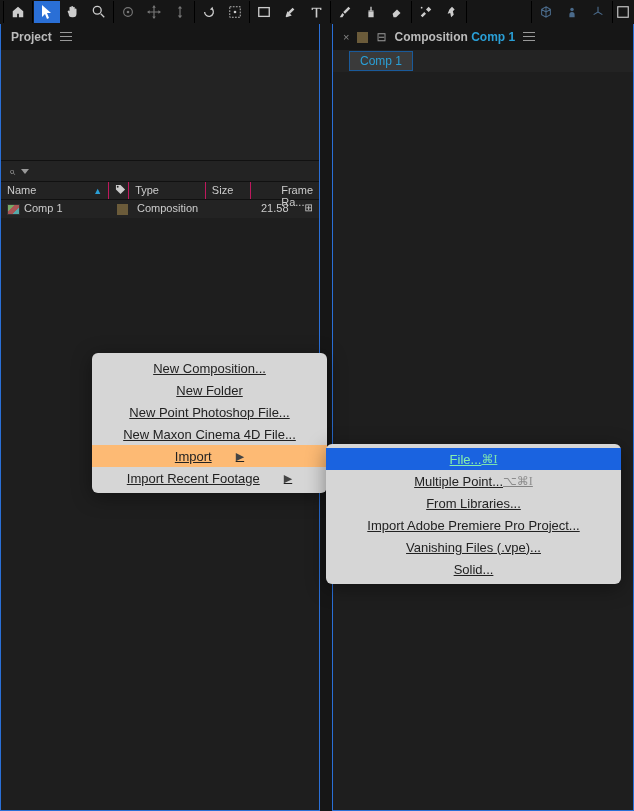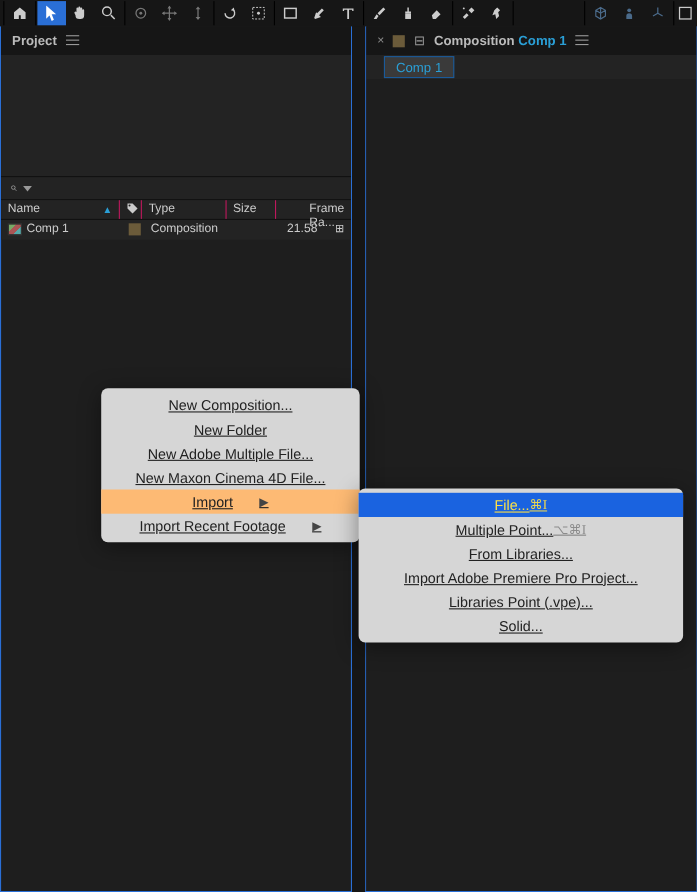--- a/index.html
+++ b/index.html
@@ -57,21 +57,21 @@
   .solid-chip { width:11px; height:11px; background:#6b5b3a; display:inline-block; vertical-align:middle; }
   .flow-icon { font-size:10px; color:#ccc; }
 
   
   .ctx-menu { position:absolute; background:#d6d6d6; border-radius:6px; box-shadow: 0 4px 20px rgba(0,0,0,.4); padding:4px 0; color:#222; font-size:13px; }
   .ctx-item { height:22px; display:flex; align-items:center; padding:0 14px; justify-content:center; white-space:nowrap;text-decoration:underline; }
   .ctx-item.hi { background:#fdba74; }
   .ctx-arrow { font-size:11px; color:#444; margin-left:24px; }
   .ctx-menu.main { left:92px; top:353px; width:235px; }
   .ctx-menu.sub { left:326px; top:444px; width:295px; }
-  .ctx-item.blue { background:#1a63e0; color:#fde047; }
+  .ctx-item.blue { background:#1a63e0; color:#86efac; }
   .shortcut { font-family: -apple-system; font-size:12px; opacity:.9; }
   .shortcut.dim { opacity:.45; color:#333; }
 </style>
 </head>
 <body>
 
 <div class="toolbar">
   <div class="tool-sep"></div>
   <div class="tool-btn">
       <svg width="14" height="14" viewBox="0 0 16 16">
@@ -263,21 +263,21 @@
 </div>
 
 <div class="ctx-menu main">
   <div class="ctx-item">
       <span>New Composition...</span>
     </div>
   <div class="ctx-item">
       <span>New Folder</span>
     </div>
   <div class="ctx-item">
-      <span>New Adobe Multiple File...</span>
+      <span>New Point Photoshop File...</span>
     </div>
   <div class="ctx-item">
       <span>New Maxon Cinema 4D File...</span>
     </div>
   <div class="ctx-item hi">
       <span>Import</span>
       <span class="ctx-arrow">▶</span>
     </div>
   <div class="ctx-item">
       <span>Import Recent Footage</span>
@@ -294,18 +294,18 @@
       <span>Multiple Point...</span>
       <span class="shortcut dim">⌥⌘I</span>
     </div>
   <div class="ctx-item">
       <span>From Libraries...</span>
     </div>
   <div class="ctx-item">
       <span>Import Adobe Premiere Pro Project...</span>
     </div>
   <div class="ctx-item">
-      <span>Libraries Point (.vpe)...</span>
+      <span>Vanishing Files (.vpe)...</span>
     </div>
   <div class="ctx-item">
       <span>Solid...</span>
     </div>
 </div>
 
 </body></html>

